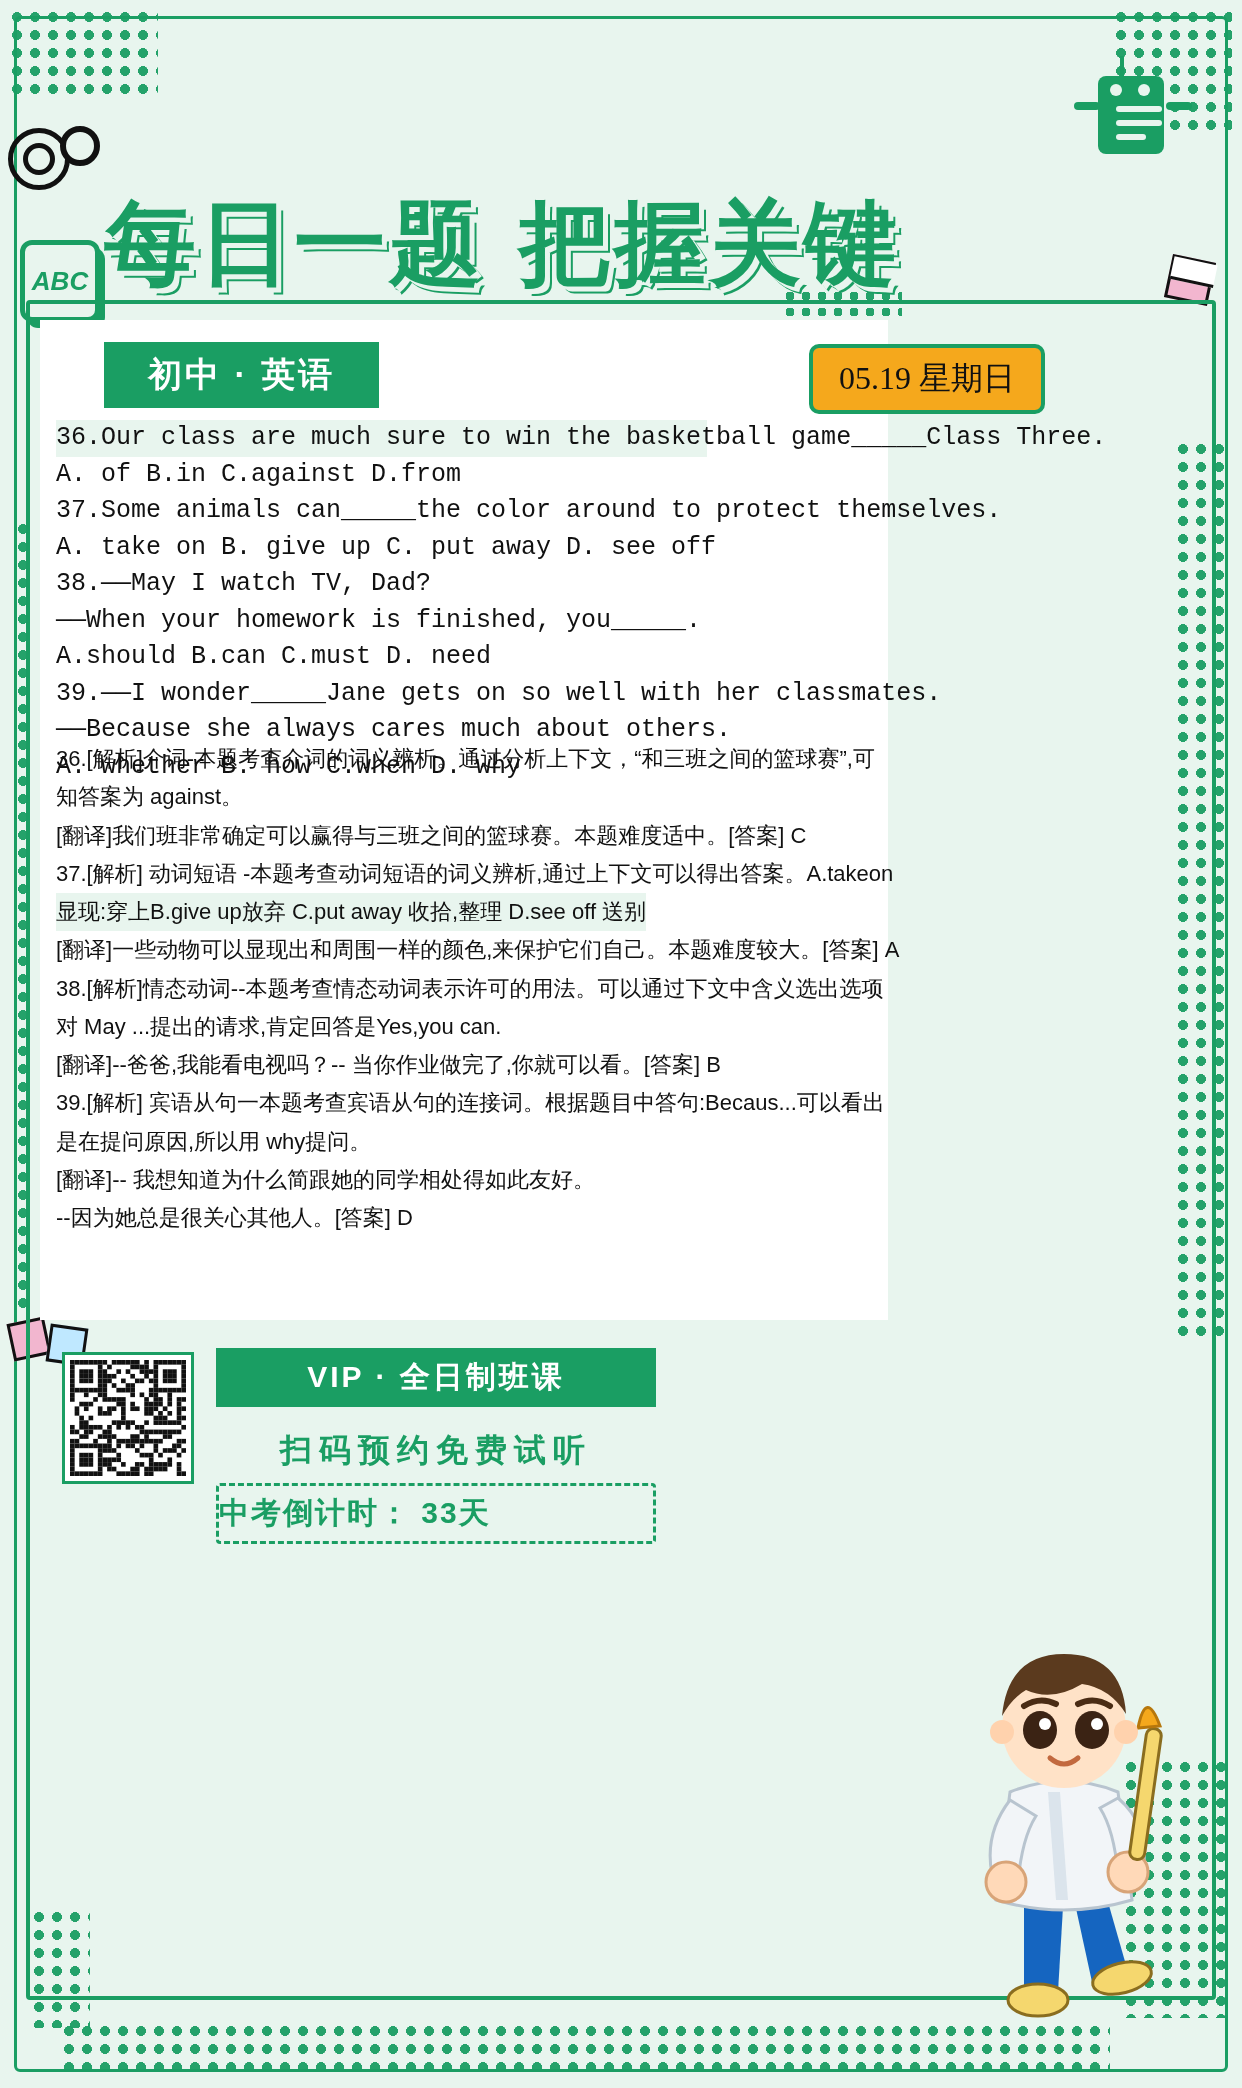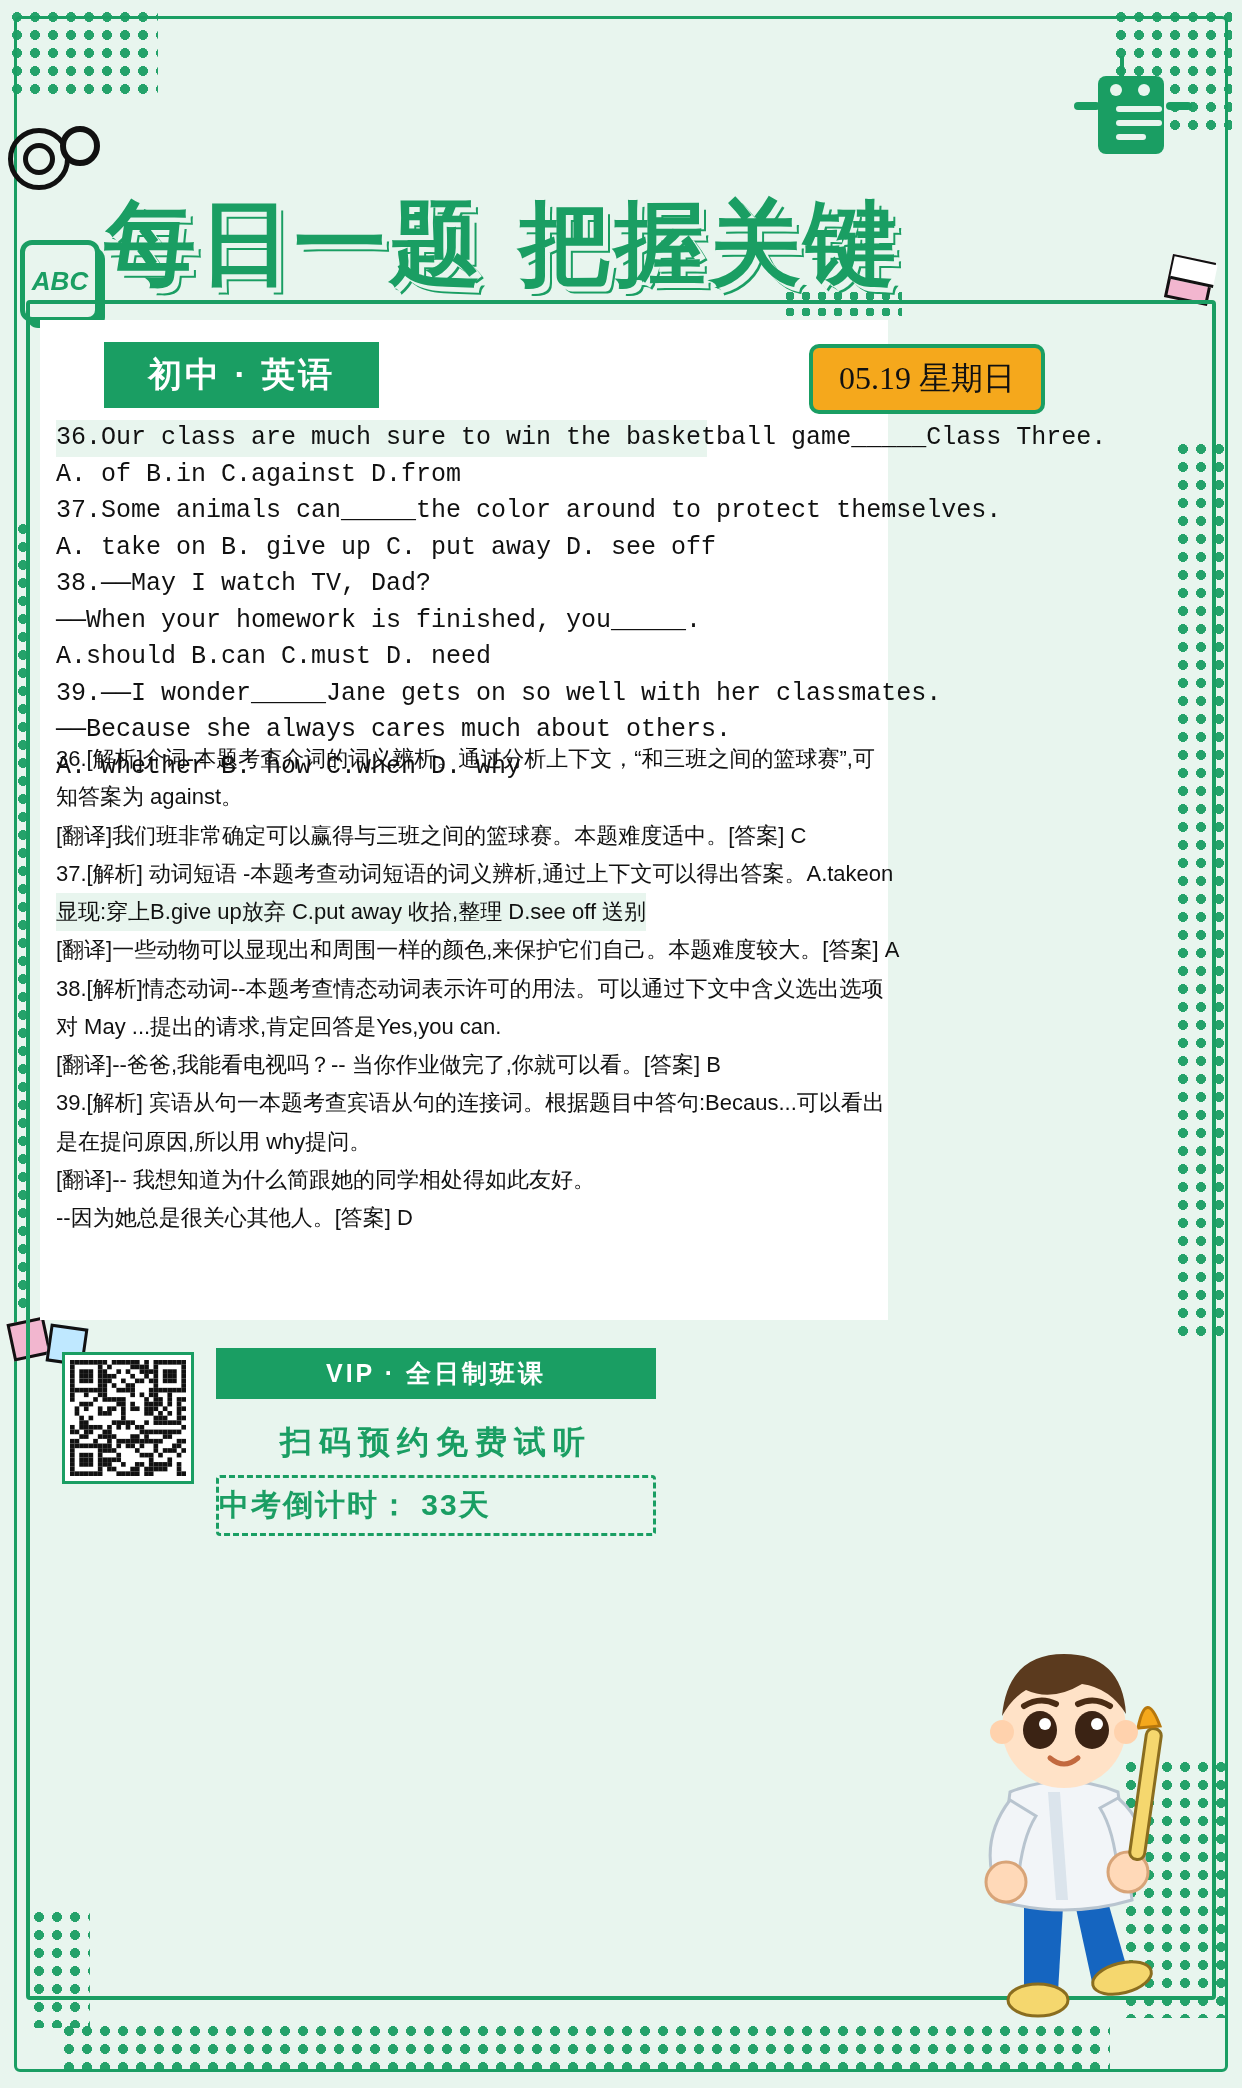--- a/index.html
+++ b/index.html
@@ -150,21 +150,21 @@
   .qr {
     position:absolute; left: 62px; top: 1352px;
     width: 132px; height: 132px; background:#fff; padding:5px;
     border:3px solid #1a9e63;
   }
   .qr canvas, .qr .qrgrid { width:100%; height:100%; display:block; }
 
   .vip-block { position:absolute; left: 216px; top: 1348px; width: 440px; }
   .vip-banner {
     background:#1a9e63; color:#fff; text-align:center;
-    font-size: 25px; font-weight:bold; letter-spacing: 3px;
+    font-size: 30px; font-weight:bold; letter-spacing: 3px;
     padding: 9px 0;
   }
   .vip-sub {
     text-align:center; color:#1a9e63; font-size: 32px; font-weight:bold;
     letter-spacing: 7px; margin-top: 22px;
   }
   .countdown {
     margin-top: 10px; border: 3px dashed #1a9e63; border-radius:4px;
     color:#1a9e63; font-size: 30px; font-weight:bold;
     padding: 7px 0; letter-spacing: 2px;

